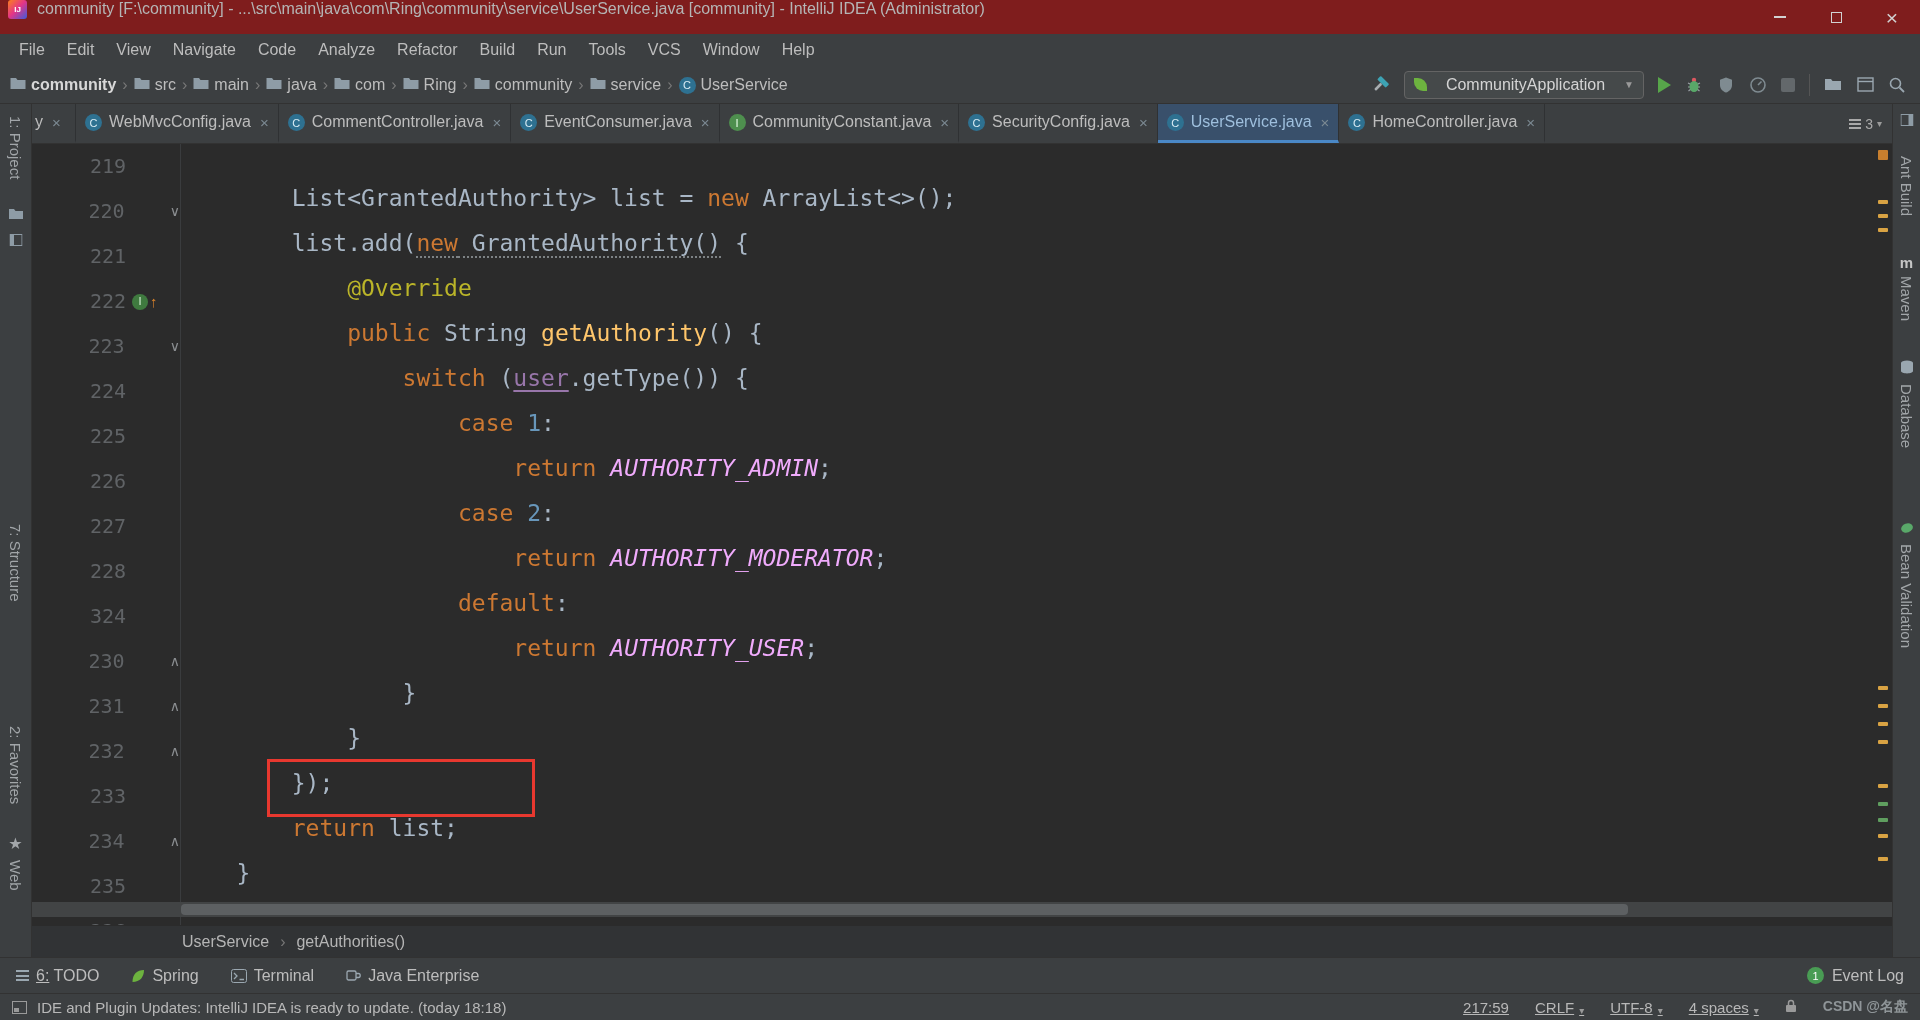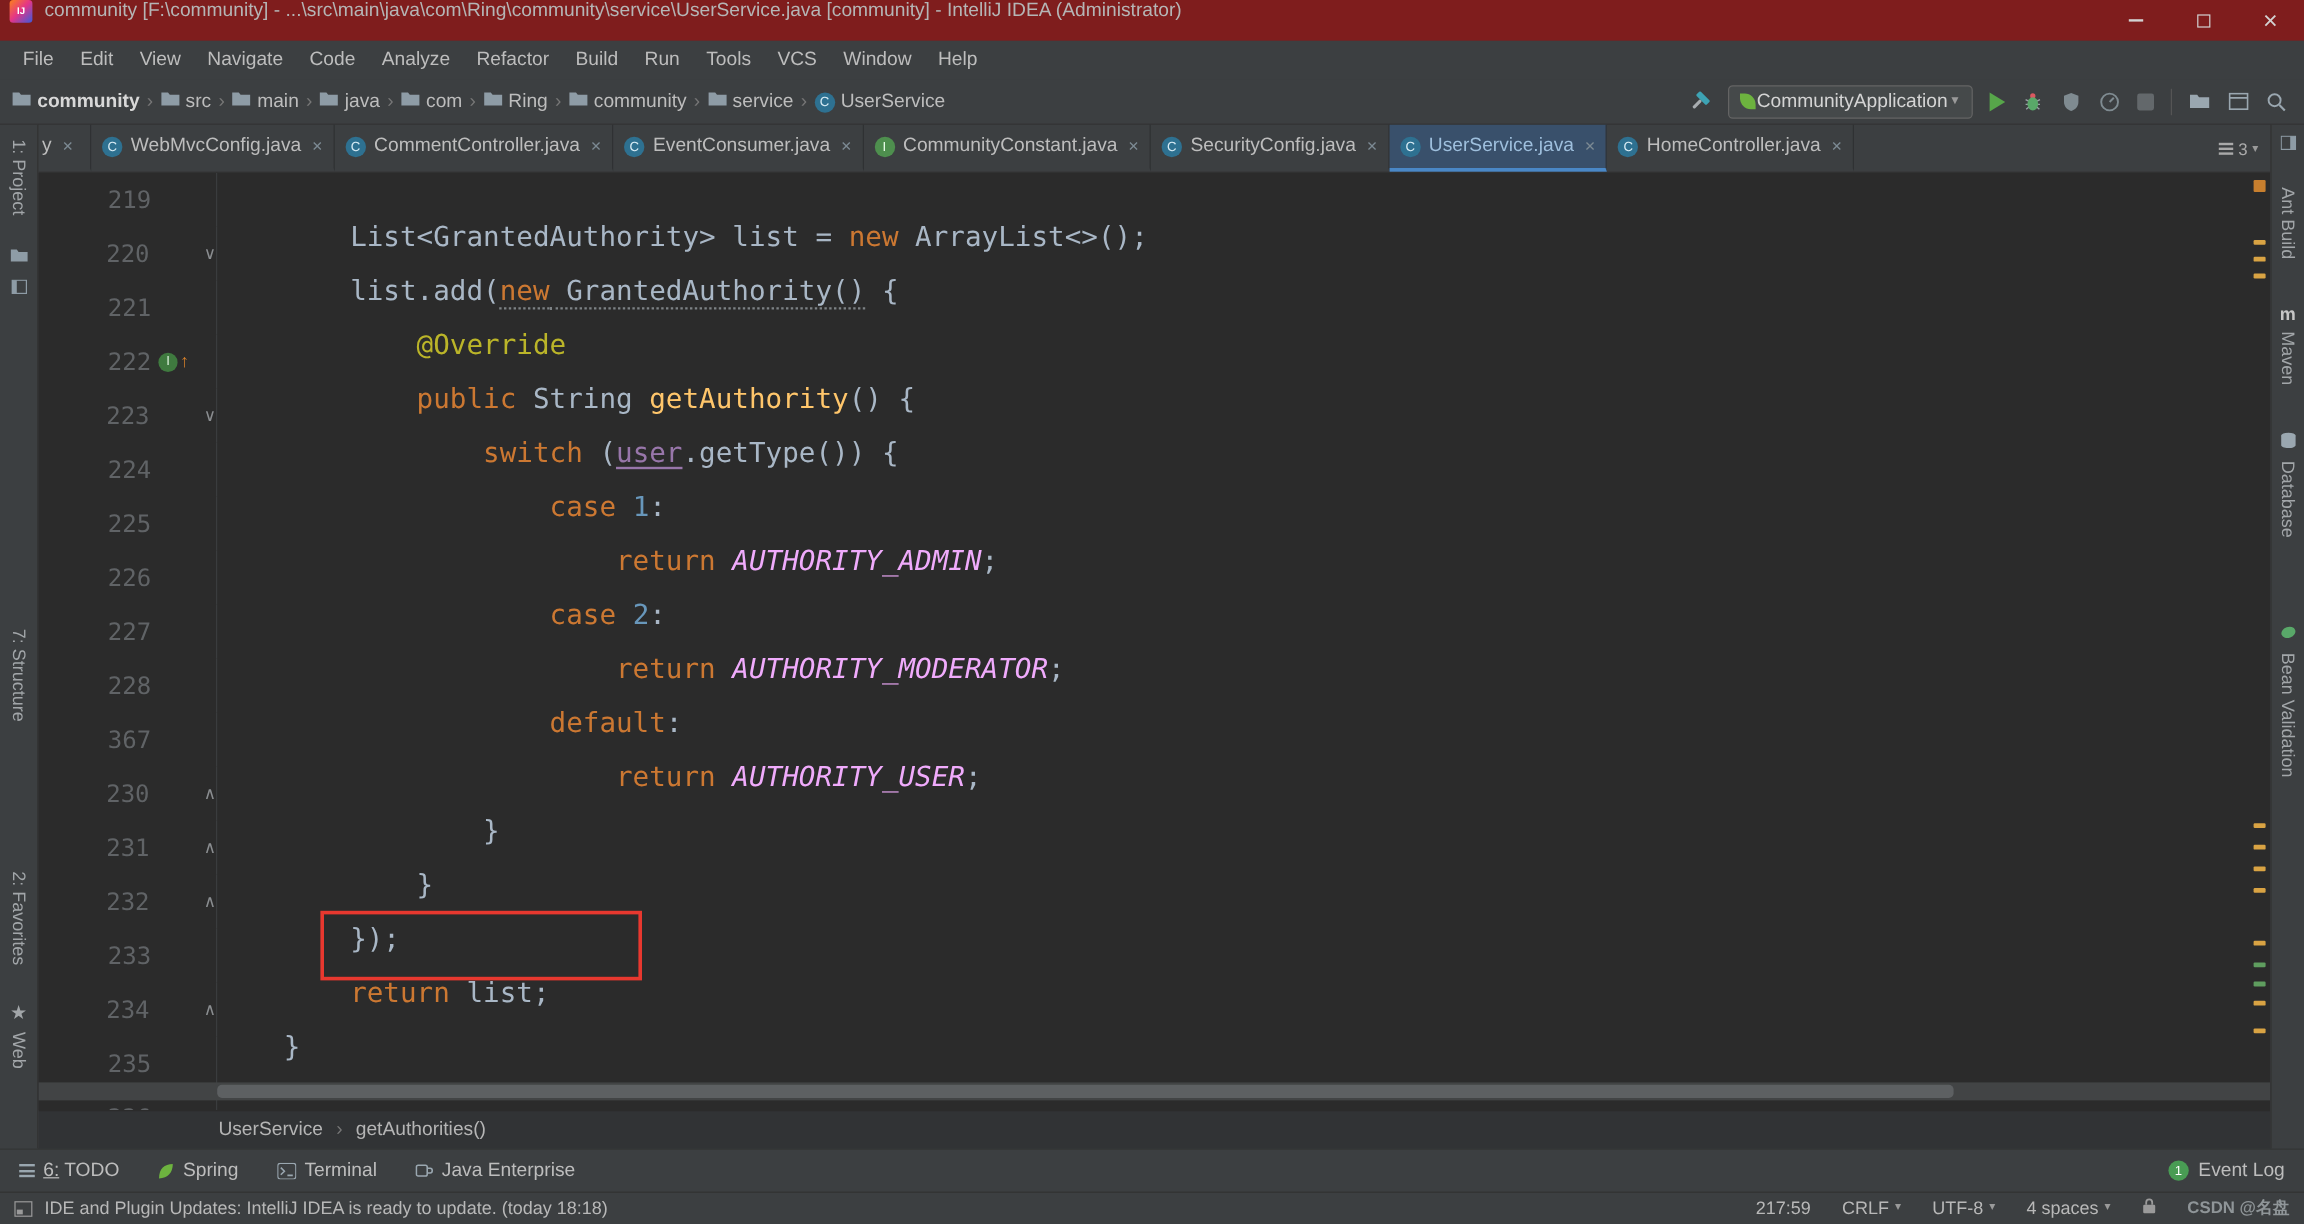--- a/index.html
+++ b/index.html
@@ -29,21 +29,21 @@
   .crumbs { display:flex; align-items:flex-end; gap:5px; font-size:16px; white-space:nowrap; }
   .crumb { display:flex; align-items:center; gap:5px; color:#bdbdbd; }
   .crumb:first-child .crumb-label { font-weight:bold; color:#d8d8d8; }
   .crumb-sep { color:#777; padding:0 1px; }
   .sym-circle { width:17px; height:17px; border-radius:50%; display:inline-flex; align-items:center;
                 justify-content:center; font-size:11px; color:#d8ecf5; font-style:normal; }
   .sym-class { background:#2e7191; }
   .sym-iface { background:#4e8f4e; color:#eaffea; }
   .toolbar-right { margin-left:auto; display:flex; align-items:center; gap:14px; padding-right:4px; }
   .runwidget { height:28px; border:1px solid #646464; border-radius:4px; background:#45494a;
-               display:flex; align-items:center; gap:1px; padding:0 9px; font-size:16px; color:#d4d4d4; }
+               display:flex; align-items:center; gap:19px; padding:0 9px; font-size:16px; color:#d4d4d4; }
   .leaf { width:13px; height:13px; background:#6DB33F; border-radius:0 70% 0 70%; display:inline-block; }
   .caret { color:#9a9a9a; font-size:10px; }
   .play { width:0; height:0; border-left:13px solid #57A64A; border-top:8px solid transparent; border-bottom:8px solid transparent; }
   .stop { width:14px; height:14px; background:#63686b; border-radius:2px; display:inline-block; }
   .tsep { width:1px; height:22px; background:#555; }
   .tbicon { display:inline-flex; align-items:center; }
 
   
   .main { display:flex; height:853px; }
   .lstrip { width:32px; background:#3c3f41; border-right:1px solid #323232; position:relative; flex:none; }
@@ -104,21 +104,21 @@
   .badge { width:17px; height:17px; border-radius:50%; background:#499C54; color:#fff; font-size:11px;
            display:inline-flex; align-items:center; justify-content:center; }
   .todoicon i { display:block; width:13px; height:2px; background:#9aa7b0; margin:2.5px 0; }
 
   
   .statusbar { height:27px; background:#3c3f41; border-top:1px solid #323232; display:flex; align-items:center;
                padding:0 12px; font-size:15px; color:#b8b8b8; gap:10px; }
   .swin { width:15px; height:13px; border:1px solid #9a9a9a; position:relative; display:inline-block; }
   .swin::after { content:""; position:absolute; left:1px; bottom:1px; width:5px; height:4px; background:#9a9a9a; }
   .status-right { margin-left:auto; display:flex; align-items:center; gap:26px; }
-  .seg { display:flex; align-items:flex-start; gap:5px; }
+  .seg { display:flex; align-items:flex-end; gap:5px;text-decoration:underline; }
   .watermark { color:#8f9598; font-size:14px;font-weight:bold; }
 </style>
 </head>
 <body>
 
 <div class="app">
 
   <div class="titlebar">
     <span class="logo">IJ</span>
     <span class="win-title">community [F:\community] - ...\src\main\java\com\Ring\community\service\UserService.java [community] - IntelliJ IDEA (Administrator)</span>
@@ -347,21 +347,21 @@
             <div class="row"><span class="gutter"><span class="ln">219</span><span class="gicon"></span><span class="fold"></span></span><span class="code"><span class="d">        List&lt;GrantedAuthority&gt; list = </span><span class="k">new</span><span class="d"> ArrayList&lt;&gt;();</span></span></div>
             <div class="row"><span class="gutter"><span class="ln">220</span><span class="gicon"></span><span class="fold">∨</span></span><span class="code"><span class="d">        list.add(</span><span class="k ul">new</span><span class="d ul"> GrantedAuthority()</span><span class="d"> {</span></span></div>
             <div class="row"><span class="gutter"><span class="ln">221</span><span class="gicon"></span><span class="fold"></span></span><span class="code"><span class="d">            </span><span class="a">@Override</span></span></div>
             <div class="row"><span class="gutter"><span class="ln">222</span><span class="gicon"><span class="ovr-circle">I</span><span class="ovr-arrow">↑</span></span><span class="fold"></span></span><span class="code"><span class="k">            public</span><span class="d"> String </span><span class="m">getAuthority</span><span class="d">() {</span></span></div>
             <div class="row"><span class="gutter"><span class="ln">223</span><span class="gicon"></span><span class="fold">∨</span></span><span class="code"><span class="k">                switch</span><span class="d"> (</span><span class="f">user</span><span class="d">.getType()) {</span></span></div>
             <div class="row"><span class="gutter"><span class="ln">224</span><span class="gicon"></span><span class="fold"></span></span><span class="code"><span class="k">                    case</span><span class="d"> </span><span class="n">1</span><span class="d">:</span></span></div>
             <div class="row"><span class="gutter"><span class="ln">225</span><span class="gicon"></span><span class="fold"></span></span><span class="code"><span class="k">                        return</span><span class="d"> </span><span class="c">AUTHORITY_ADMIN</span><span class="d">;</span></span></div>
             <div class="row"><span class="gutter"><span class="ln">226</span><span class="gicon"></span><span class="fold"></span></span><span class="code"><span class="k">                    case</span><span class="d"> </span><span class="n">2</span><span class="d">:</span></span></div>
             <div class="row"><span class="gutter"><span class="ln">227</span><span class="gicon"></span><span class="fold"></span></span><span class="code"><span class="k">                        return</span><span class="d"> </span><span class="c">AUTHORITY_MODERATOR</span><span class="d">;</span></span></div>
             <div class="row"><span class="gutter"><span class="ln">228</span><span class="gicon"></span><span class="fold"></span></span><span class="code"><span class="k">                    default</span><span class="d">:</span></span></div>
-            <div class="row"><span class="gutter"><span class="ln">367</span><span class="gicon"></span><span class="fold"></span></span><span class="code"><span class="k">                        return</span><span class="d"> </span><span class="c">AUTHORITY_USER</span><span class="d">;</span></span></div>
+            <div class="row"><span class="gutter"><span class="ln">324</span><span class="gicon"></span><span class="fold"></span></span><span class="code"><span class="k">                        return</span><span class="d"> </span><span class="c">AUTHORITY_USER</span><span class="d">;</span></span></div>
             <div class="row"><span class="gutter"><span class="ln">230</span><span class="gicon"></span><span class="fold">∧</span></span><span class="code"><span class="d">                }</span></span></div>
             <div class="row"><span class="gutter"><span class="ln">231</span><span class="gicon"></span><span class="fold">∧</span></span><span class="code"><span class="d">            }</span></span></div>
             <div class="row"><span class="gutter"><span class="ln">232</span><span class="gicon"></span><span class="fold">∧</span></span><span class="code"><span class="d">        });</span></span></div>
             <div class="row"><span class="gutter"><span class="ln">233</span><span class="gicon"></span><span class="fold"></span></span><span class="code"><span class="k">        return</span><span class="d"> list;</span></span></div>
             <div class="row"><span class="gutter"><span class="ln">234</span><span class="gicon"></span><span class="fold">∧</span></span><span class="code"><span class="d">    }</span></span></div>
             <div class="row"><span class="gutter"><span class="ln">235</span><span class="gicon"></span><span class="fold"></span></span><span class="code"></span></div>
             <div class="row"><span class="gutter"><span class="ln">236</span><span class="gicon"></span><span class="fold"></span></span><span class="code"></span></div>
           </div>
         <div class="redbox"></div>
         <div class="hscroll">

